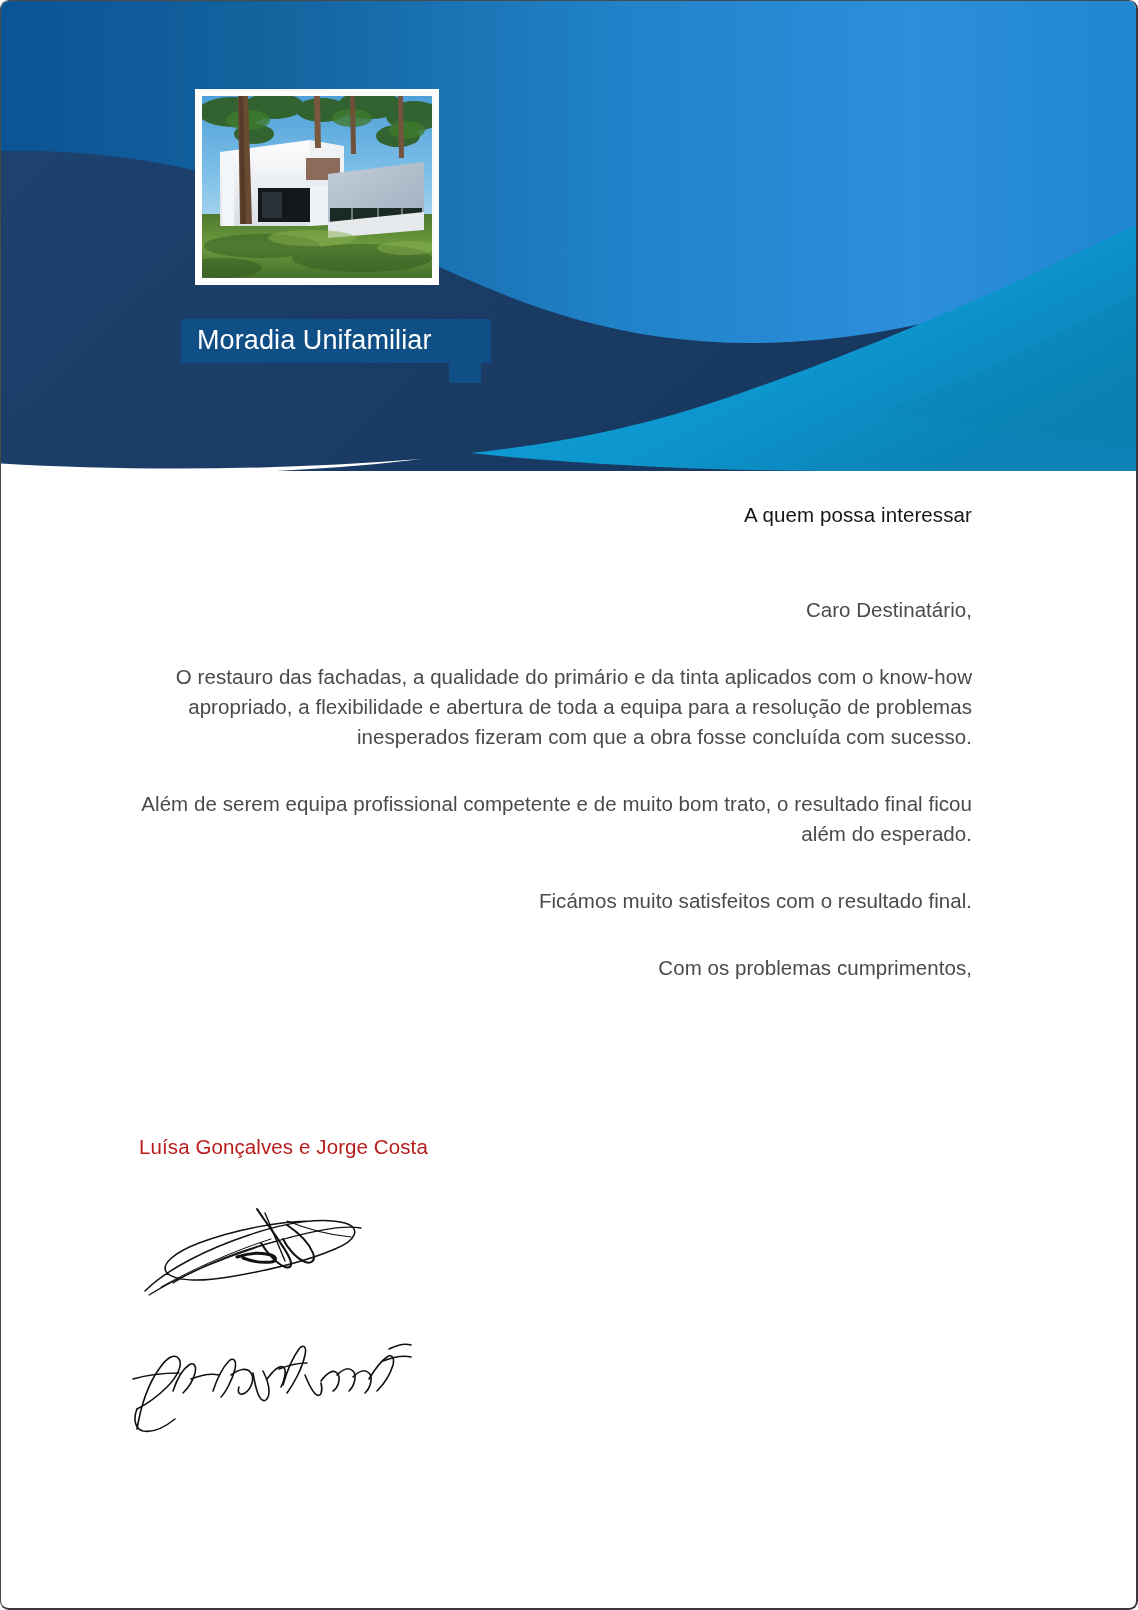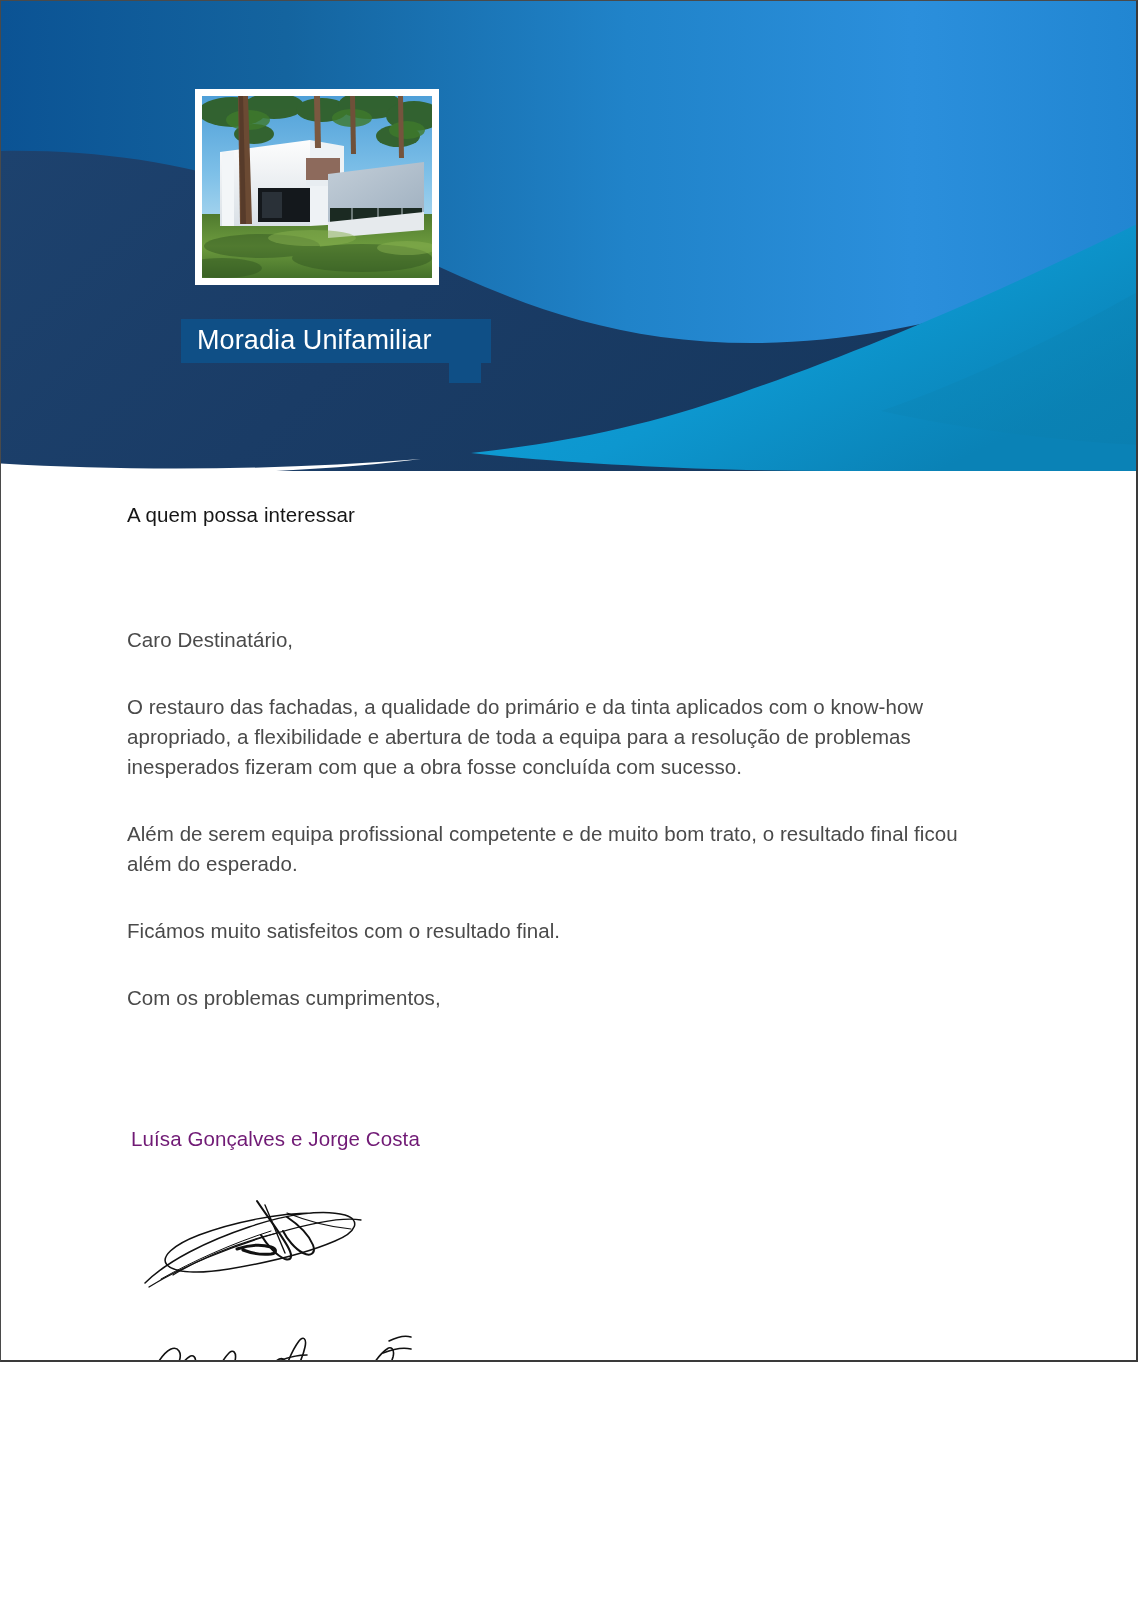--- a/index.html
+++ b/index.html
@@ -10,28 +10,29 @@
   body {
     width: 1138px;
     height: 1610px;
     font-family: "Liberation Sans", sans-serif;
     -webkit-font-smoothing: antialiased;
   }
 
   .page {
     position: relative;
     width: 1138px;
-    height: 1362px;
+    height: 1610px;
     background: #ffffff;
     overflow: hidden;
     box-sizing: border-box;
     border-right: 2px solid #3a3a3a;
     border-bottom: 2px solid #3a3a3a;
     border-top: 1px solid #4a4a4a;
     border-left: 1px solid #4a4a4a;
+    border-radius: 9px;
   }
 
   
   .header {
     position: absolute;
     top: 0;
     left: 0;
     width: 1138px;
     height: 470px;
     overflow: hidden;
@@ -100,50 +101,51 @@
     padding-left: 16px;
     z-index: 2;
   }
 
   
   .body-area {
     position: absolute;
     left: 126px;
     top: 500px;
     width: 845px;
+    text-align: right;
   }
   .salutation {
     color: #161616;
     font-size: 20.5px;
     line-height: 28px;
     margin: 0 0 0 0;
     letter-spacing: 0.1px;
   }
-  .letter-body { margin-top: 96px; }
+  .letter-body { margin-top: 66px; }
   .para {
     color: #4a4a4a;
     font-size: 20.5px;
     line-height: 30px;
     margin: 0 0 37px 0;
     letter-spacing: 0.05px;
   }
   .para:last-child { margin-bottom: 0; }
 
   
   .sig-block {
     position: absolute;
     left: 126px;
     top: 1120px;
     width: 500px;
   }
   .sig-name {
-    color: #701a75;
+    color: #b91c1c;
     font-size: 20.5px;
     line-height: 28px;
-    margin: 4px;
+    margin: 12px;
     letter-spacing: 0.1px;
   }
   .signatures {
     position: relative;
     margin-top: 34px;
     width: 340px;
     height: 230px;
   }
   .sig-svg { display: block; }
   .sig-one { position: absolute; left: 10px; top: 0px; }

